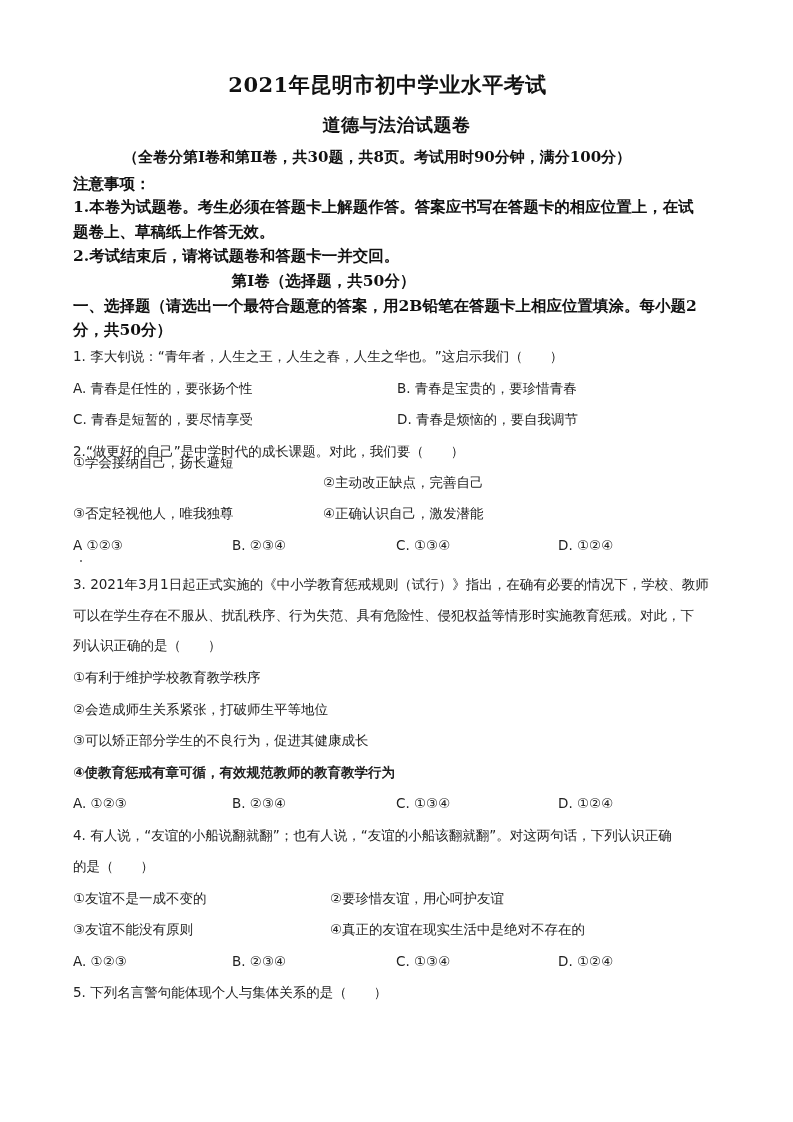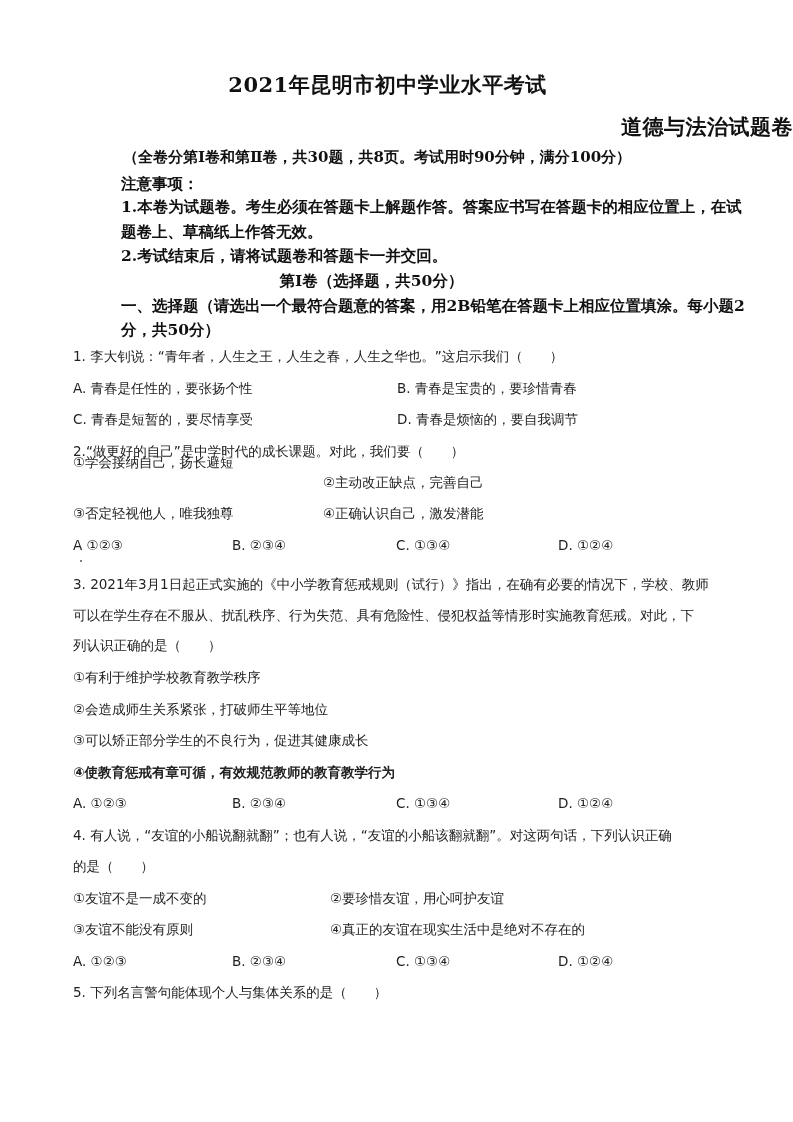--- a/index.html
+++ b/index.html
@@ -3,23 +3,23 @@
   <meta charset="utf-8">
   <style>
     html, body { margin: 0; padding: 0; background: #ffffff; }
     body {
       width: 793px; height: 1122px; position: relative; overflow: hidden;
       font-family: "DejaVu Serif", "Liberation Serif", serif;
       color: #111111;
     }
     .abs { position: absolute; white-space: nowrap; }
     .title1 { left: 0; width: 775px; text-align: center; top: 71px; font-size: 21px; font-weight: bold; letter-spacing: 0.5px; }
-    .title2 { left: 0; width: 793px; text-align: right; top: 113px; font-size: 21px; font-weight: bold; letter-spacing: 0.5px; }
+    .title2 { left: 0; width: 793px; text-align: center; top: 113px; font-size: 18px; font-weight: bold; letter-spacing: 0.5px; }
     .subtitle { left: 0; width: 754px; text-align: center; top: 148px; font-size: 15px; font-weight: bold; }
-    .bold15 { font-size: 15.5px; font-weight: bold; margin-left: 48px; }
+    .bold15 { font-size: 15.5px; font-weight: bold; }
     .q { font-size: 13.5px; font-family: "DejaVu Sans", "Liberation Sans", sans-serif; color: #222; }
     .opt { font-size: 13.5px; font-family: "DejaVu Sans", "Liberation Sans", sans-serif; color: #222; }
     .tiny-dot { width: 2px; height: 2px; background: #555; border-radius: 1px; }
   </style>
 </head>
 <body>
 
 <div>
 
   <div class="abs title1">2021年昆明市初中学业水平考试</div>

